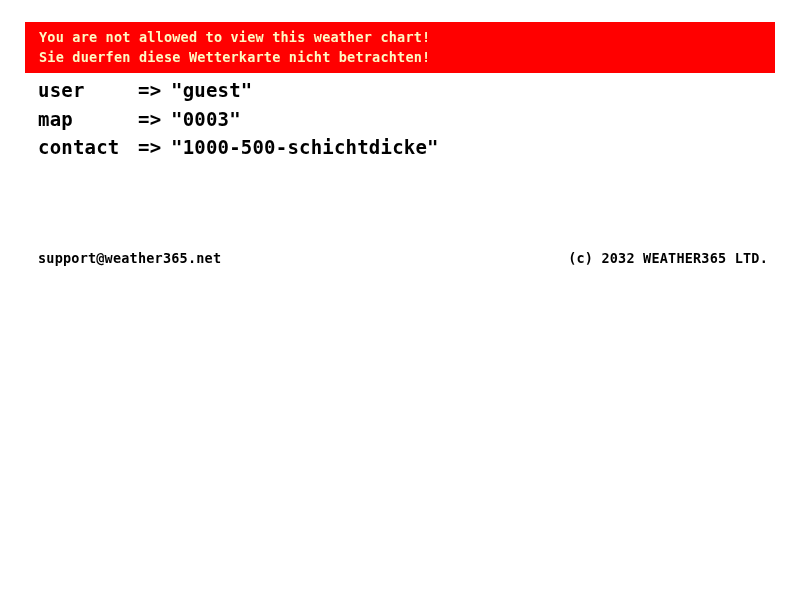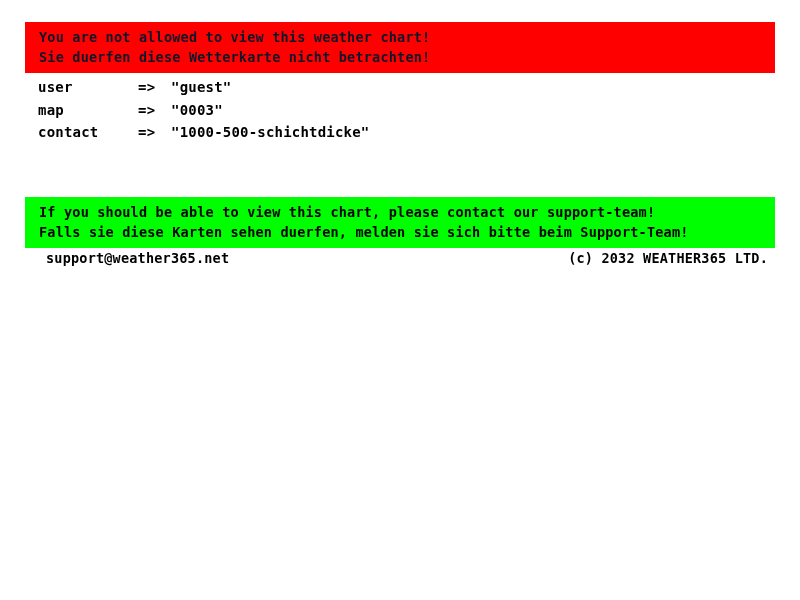--- a/index.html
+++ b/index.html
@@ -27,36 +27,36 @@
     box-sizing: border-box;
     padding: 5px 14px 6px 14px;
     font-size: 13.5px;
     line-height: 20px;
     letter-spacing: 0.2px;
     font-weight: bold;
   }
   .banner-deny {
     top: 22px;
     background: #ff0000;
-    color: #0f172a;
+    color: #fef9c3;
   }
   .banner-ok {
     top: 197px;
     background: #00ff00;
     color: #000000;
   }
   .banner-line {
     white-space: pre;
   }
   .params {
     position: absolute;
     left: 38px;
     top: 79px;
     border-collapse: collapse;
-    font-size: 14px;
+    font-size: 19px;
     letter-spacing: 0.2px;
   }
   .params td {
     padding: 0 0 6.6px 0;
     white-space: pre;
     vertical-align: top;
     font-weight: bold;
   }
   .params .k {
     width: 100px;
@@ -75,21 +75,20 @@
     justify-content: space-between;
     align-items: baseline;
     font-size: 13.5px;
     letter-spacing: 0.2px;
     font-weight: bold;
   }
   .footer a {
     color: #000000;
     text-decoration: none;
     white-space: pre;
-    margin-left: 8px;
   }
   .footer .copy {
     white-space: pre;
   }
 </style>
 </head>
 <body>
 
 <div class="page">
 
@@ -111,24 +110,20 @@
         <td class="v">"0003"</td>
       </tr>
       <tr>
         <td class="k">contact</td>
         <td class="a">=&gt;</td>
         <td class="v">"1000-500-schichtdicke"</td>
       </tr>
     </tbody>
   </table>
 
-  <div class="banner banner-ok">
-    <div class="banner-line">If you should be able to view this chart, please contact our support-team!</div>
-    <div class="banner-line">Falls sie diese Karten sehen duerfen, melden sie sich bitte beim Support-Team!</div>
-  </div>
 
   <div class="footer">
     <div class="footer-row">
       <a href="#">support@weather365.net</a>
       <span class="copy">(c) 2032 WEATHER365 LTD.</span>
     </div>
   </div>
 
 </div>
 

